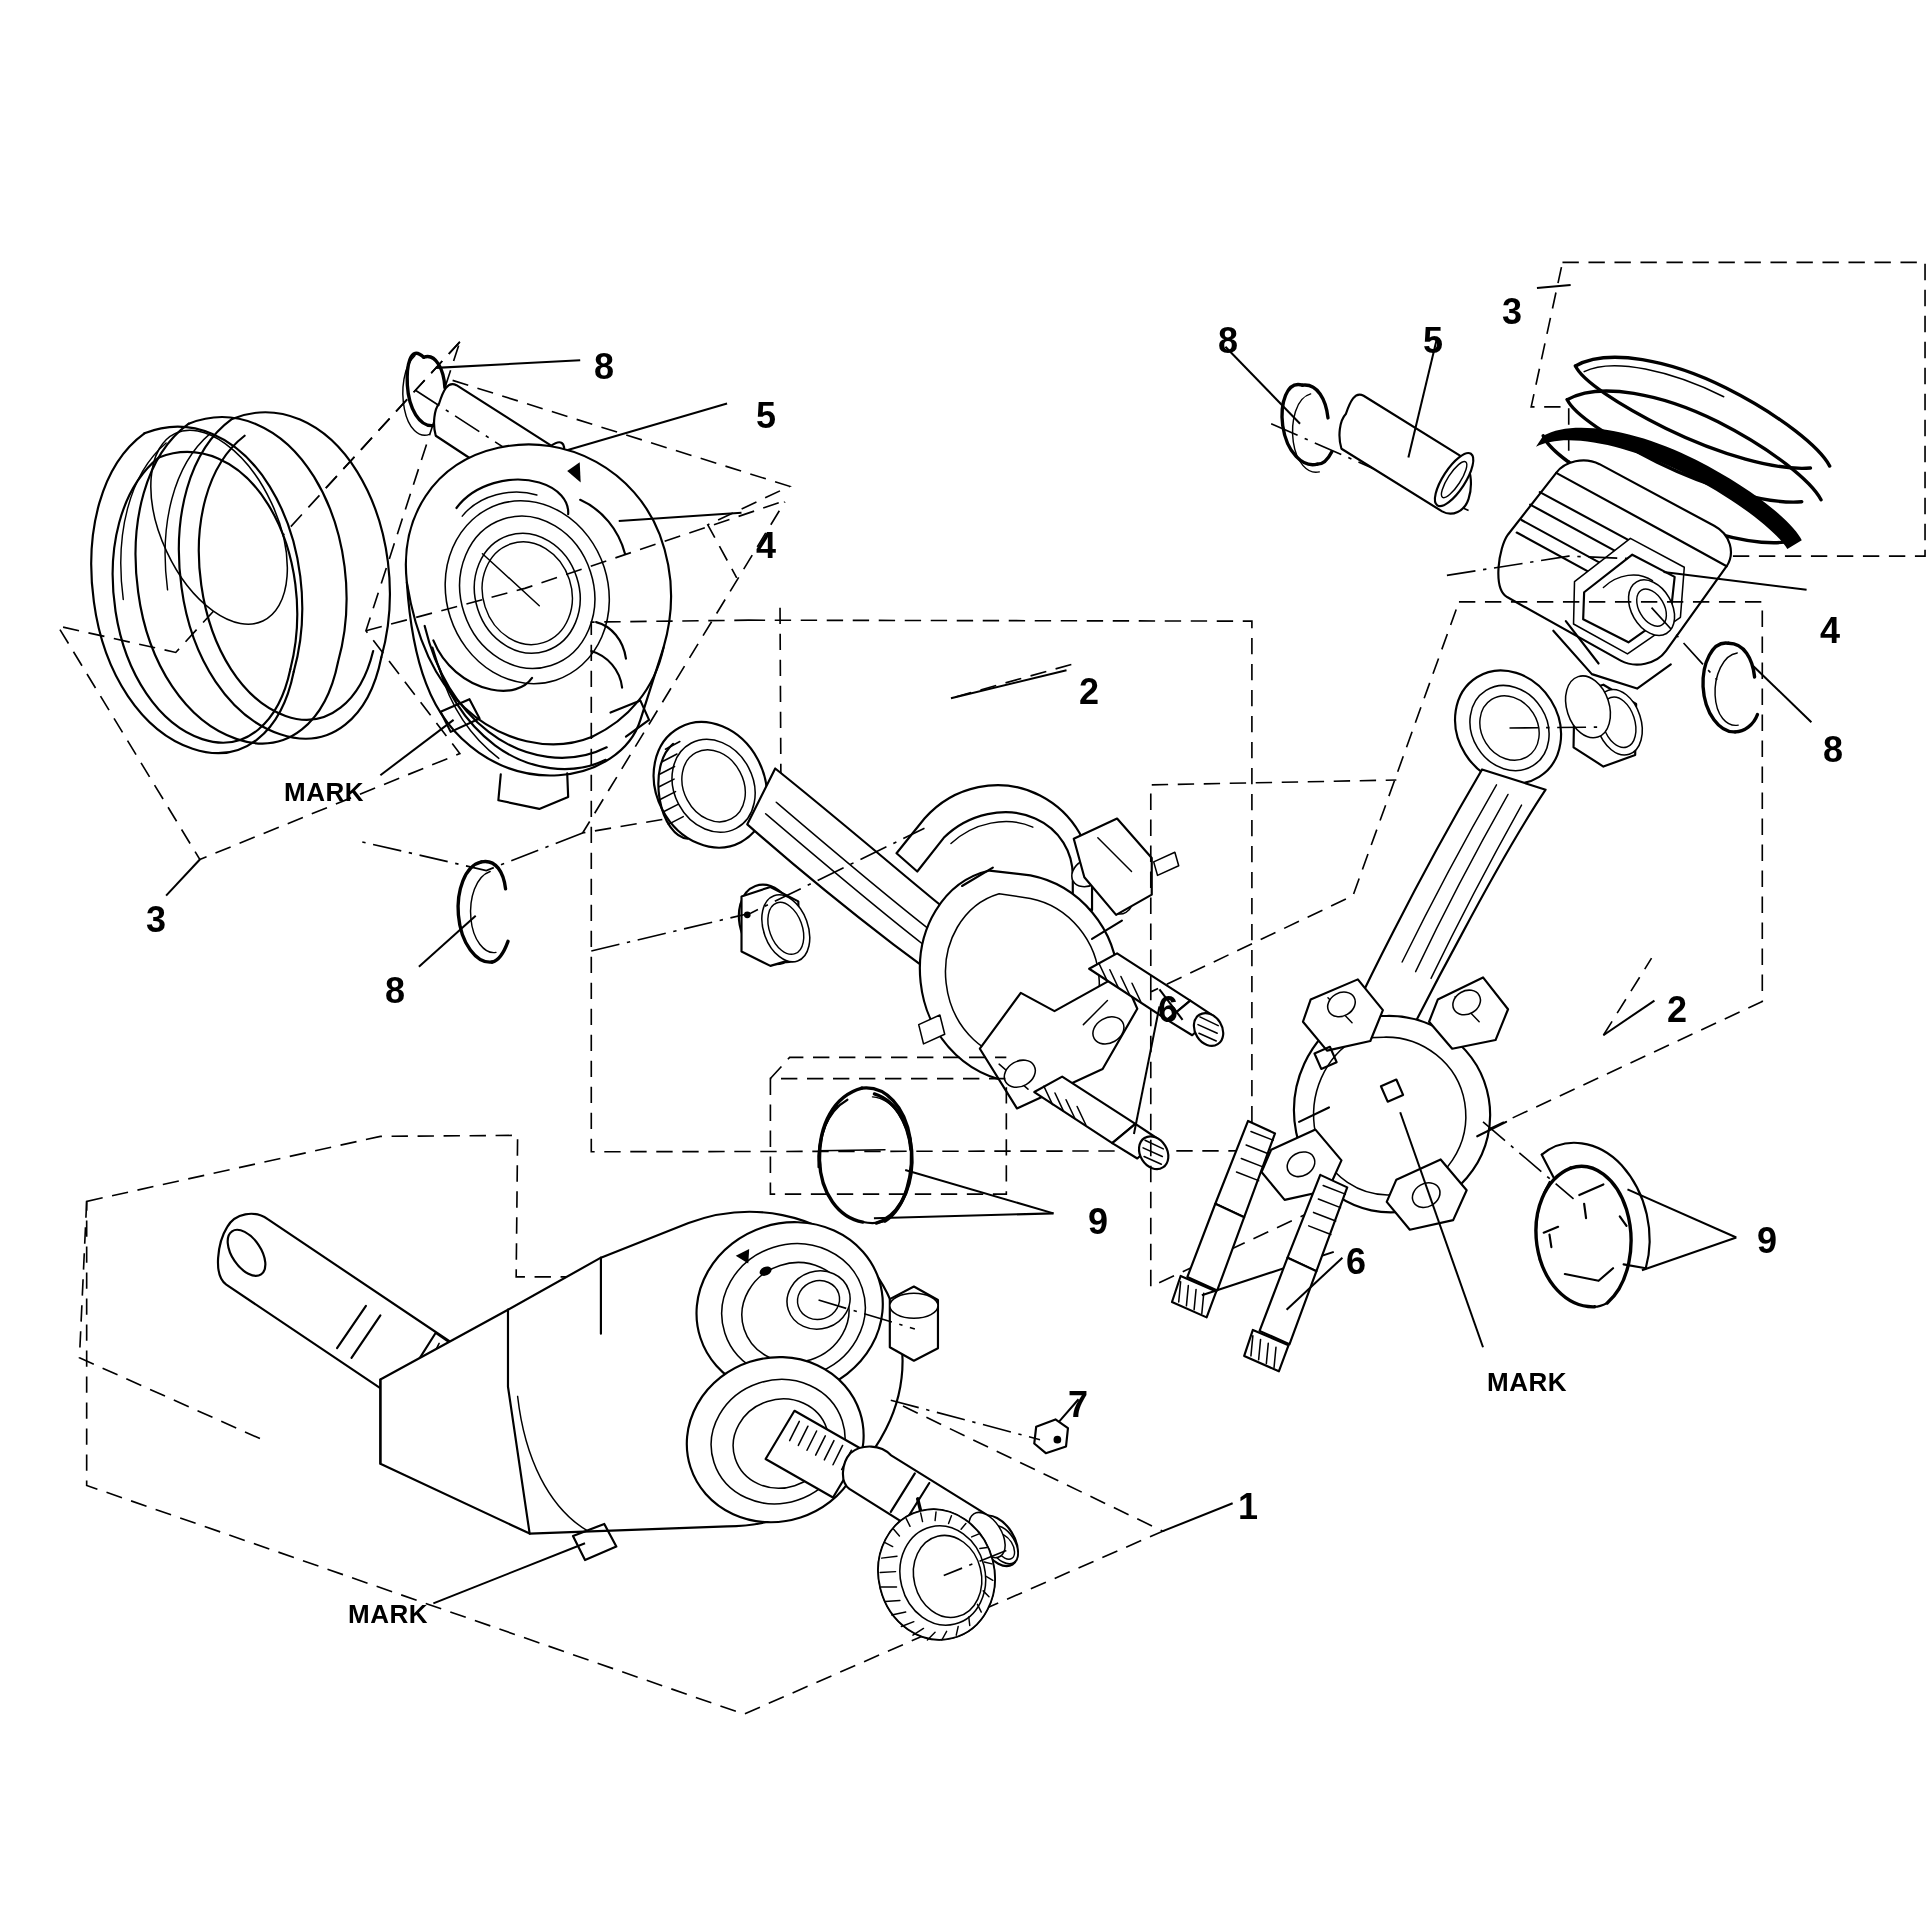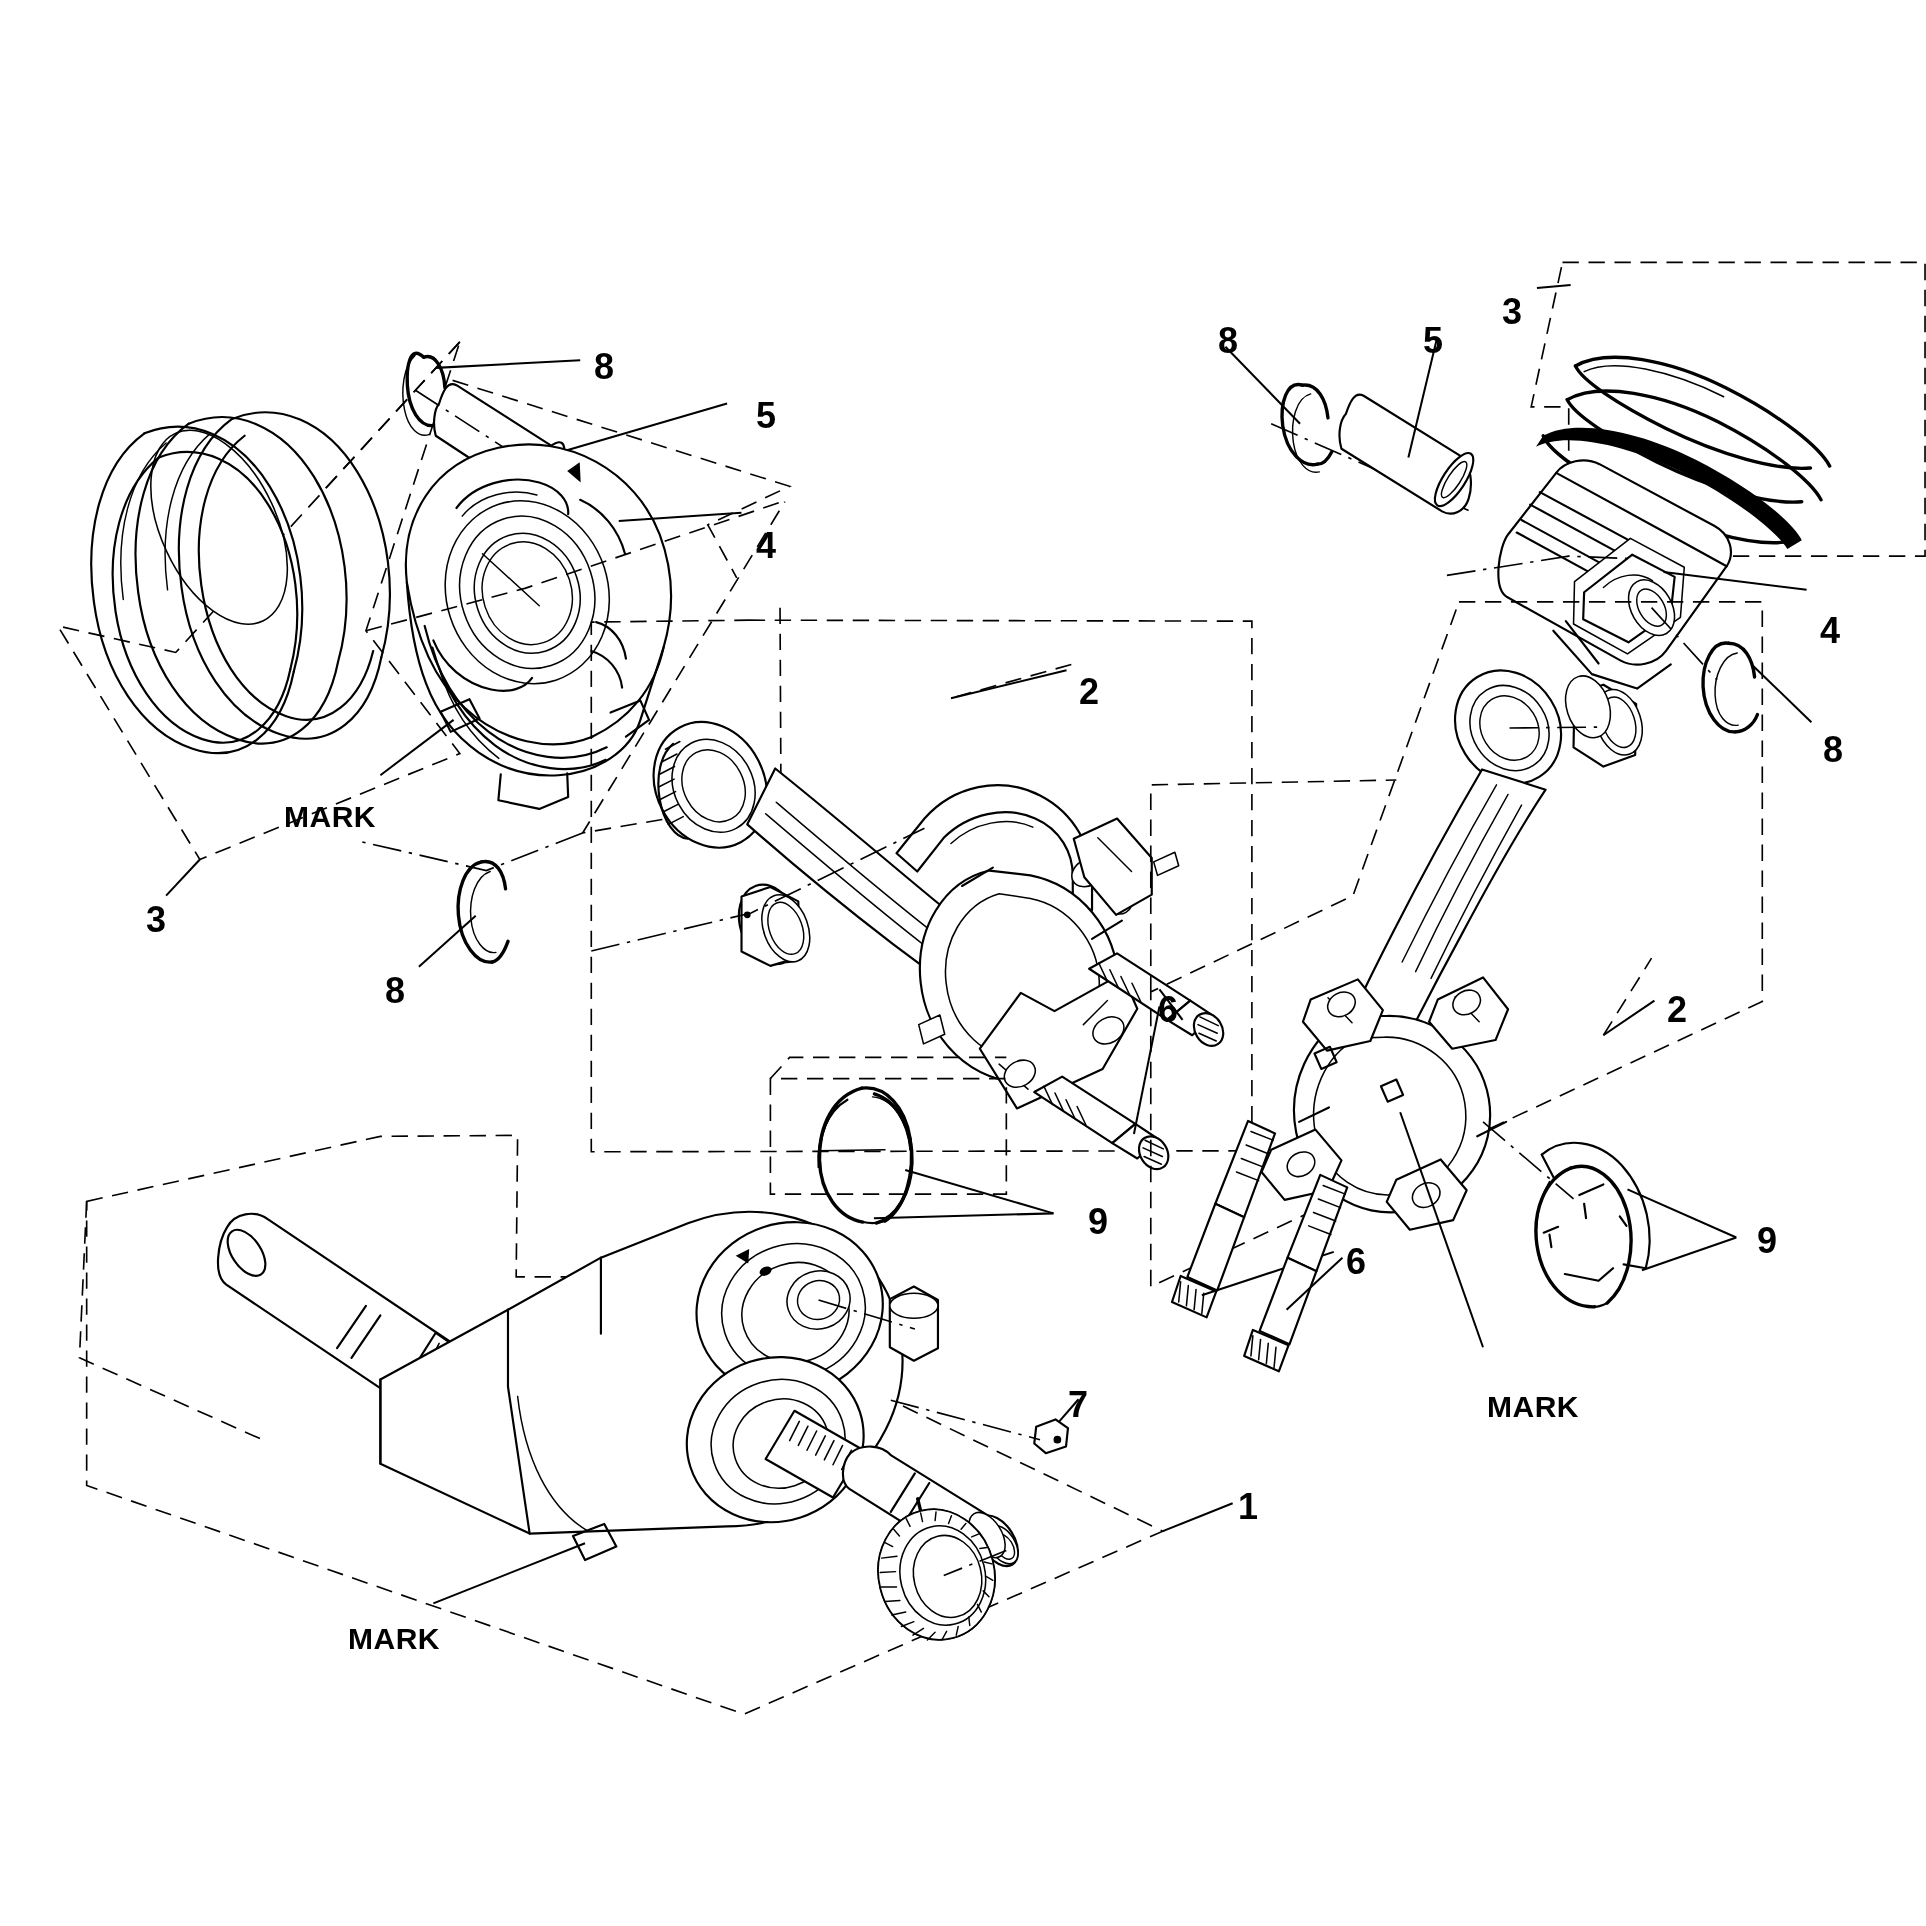--- a/index.html
+++ b/index.html
@@ -33,23 +33,22 @@
     color: #000000;
     line-height: 1;
     white-space: nowrap;
     user-select: none;
   }
   .num-label {
     font-size: 36px;
     letter-spacing: 0px;
   }
   .mark-label {
-    font-size: 30px;
+    font-size: 26px;
     letter-spacing: 0.5px;
-    margin-top: 23px;
   }
 </style>
 </head>
 <body>
 
 <div id="diagram-root">
 
   <svg id="diagram-svg" viewBox="0 0 4000 4000" xmlns="http://www.w3.org/2000/svg">
     <defs>
       <style>

